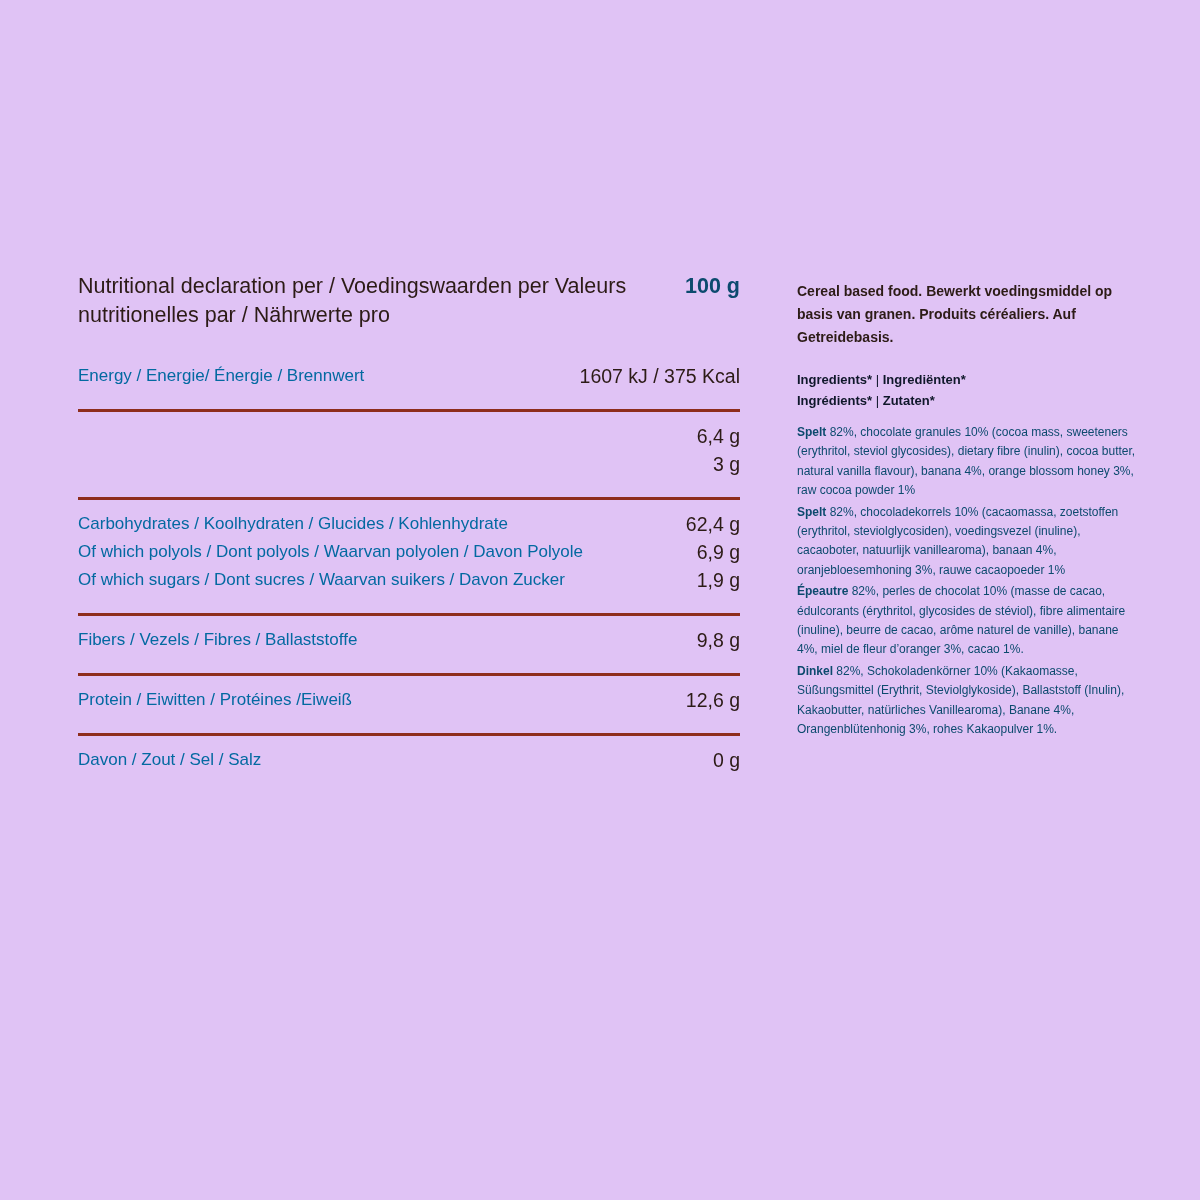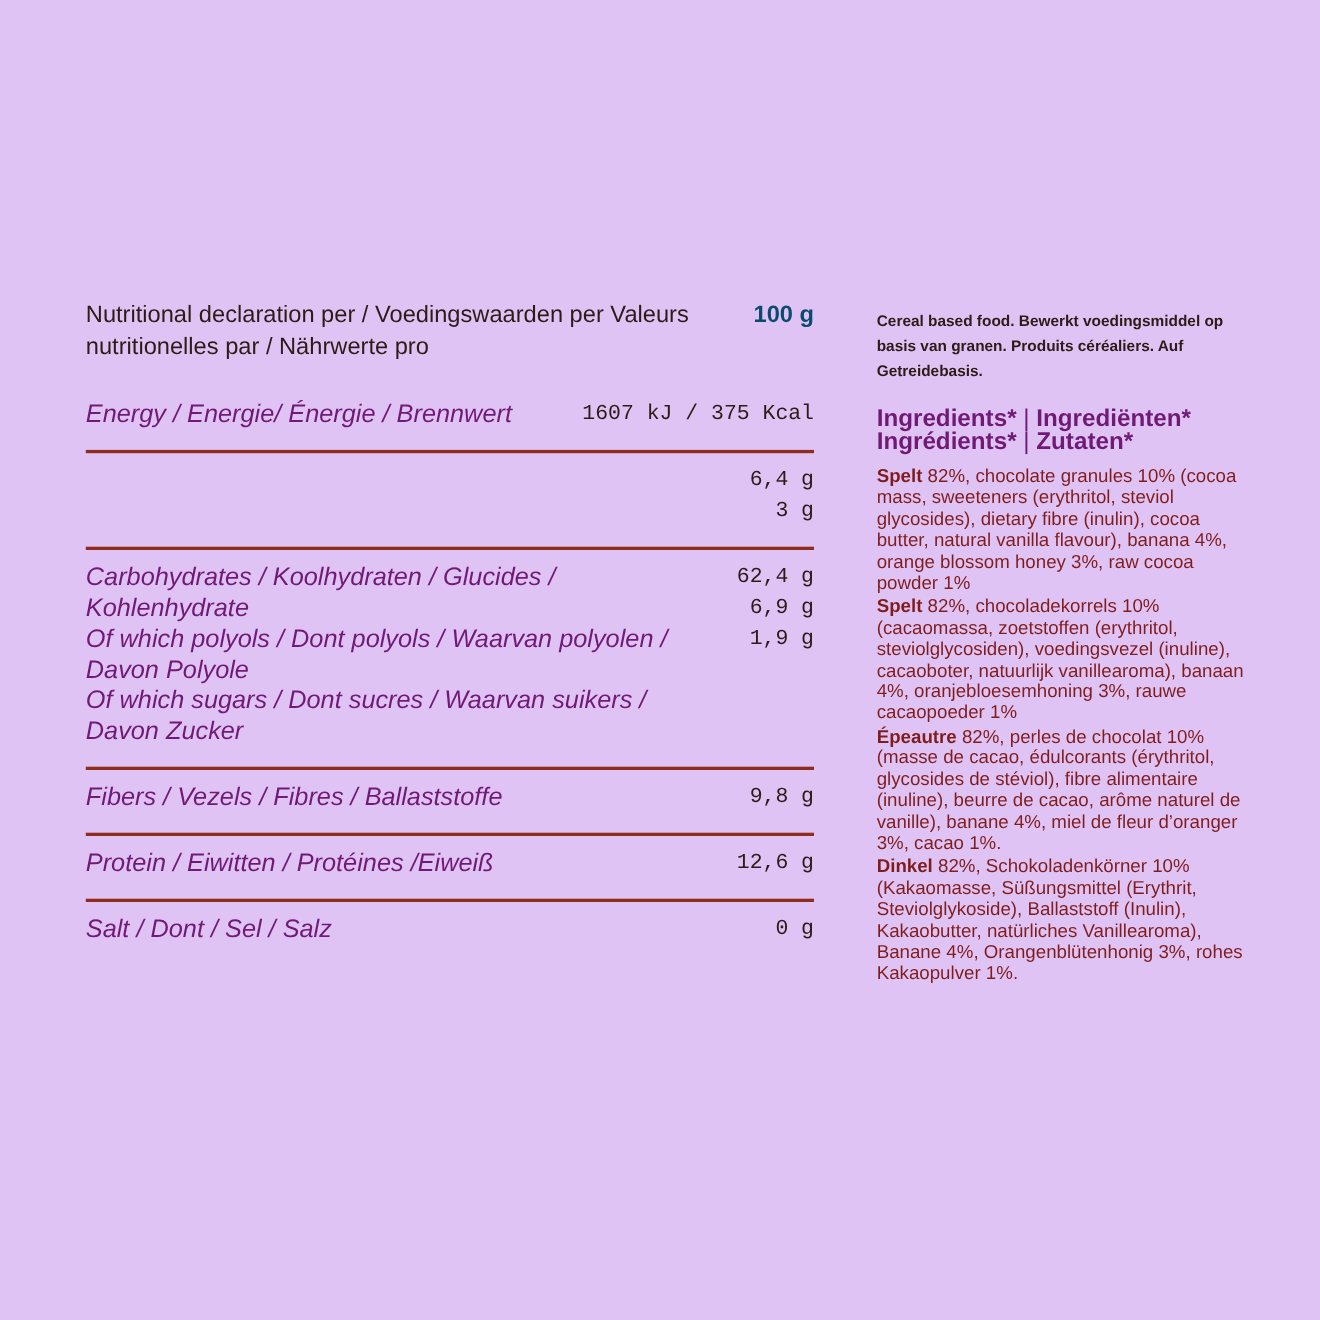--- a/index.html
+++ b/index.html
@@ -56,64 +56,62 @@
   }
 
   .nut-row {
     display: flex;
     align-items: flex-start;
     justify-content: space-between;
     padding: 10px 0 10px 0;
     gap: 16px;
   }
   .nut-labels {
-    font-size: 23px;
+    font-size: 17px;
     line-height: 28px;
-    color: #701a75;
+    color: #0369a1;
     flex: 1 1 auto;
-    font-style: italic;
   }
   .nut-labels .line { display: block; }
   .nut-values {
     font-size: 19.5px;
     line-height: 28px;
     color: #2c1b16;
     text-align: right;
     white-space: nowrap;
     flex: 0 0 auto;
-    font-family: Liberation Mono, monospace;
   }
   .nut-values .line { display: block; }
 
   
   .ingredients {
     position: absolute;
     left: 797px;
     top: 280px;
     width: 345px;
   }
   .ing-intro {
     font-size: 14px;
     line-height: 23px;
     font-weight: bold;
     color: #2c1b16;
     margin-bottom: 20px;
   }
   .ing-heading {
-    font-size: 22px;
+    font-size: 13px;
     line-height: 21px;
     font-weight: bold;
-    color: #701a75;
+    color: #0f172a;
     margin-bottom: 12px;
   }
   .ing-heading .sep { font-weight: normal; }
   .ing-block {
-    font-size: 17px;
+    font-size: 12px;
     line-height: 19.4px;
-    color: #7f1d1d;
+    color: #0c4a6e;
     margin-bottom: 2px;
   }
   .ing-block b { font-weight: bold; }
 </style>
 </head>
 <body>
 
 <div class="page">
 
   <div class="nutrition">
@@ -159,21 +157,21 @@
     </div>
     <div class="rule"></div>
 
     <div class="nut-row">
       <div class="nut-labels">Protein / Eiwitten / Protéines /Eiweiß</div>
       <div class="nut-values">12,6 g</div>
     </div>
     <div class="rule"></div>
 
     <div class="nut-row">
-      <div class="nut-labels">Salt / Dont / Sel / Salz</div>
+      <div class="nut-labels">Davon / Zout / Sel / Salz</div>
       <div class="nut-values">0 g</div>
     </div>
 
   </div>
 
   <div class="ingredients">
 
     <div class="ing-intro">Cereal based food. Bewerkt voedingsmiddel op basis van granen. Produits céréaliers. Auf Getreidebasis.</div>
 
     <div class="ing-heading">

